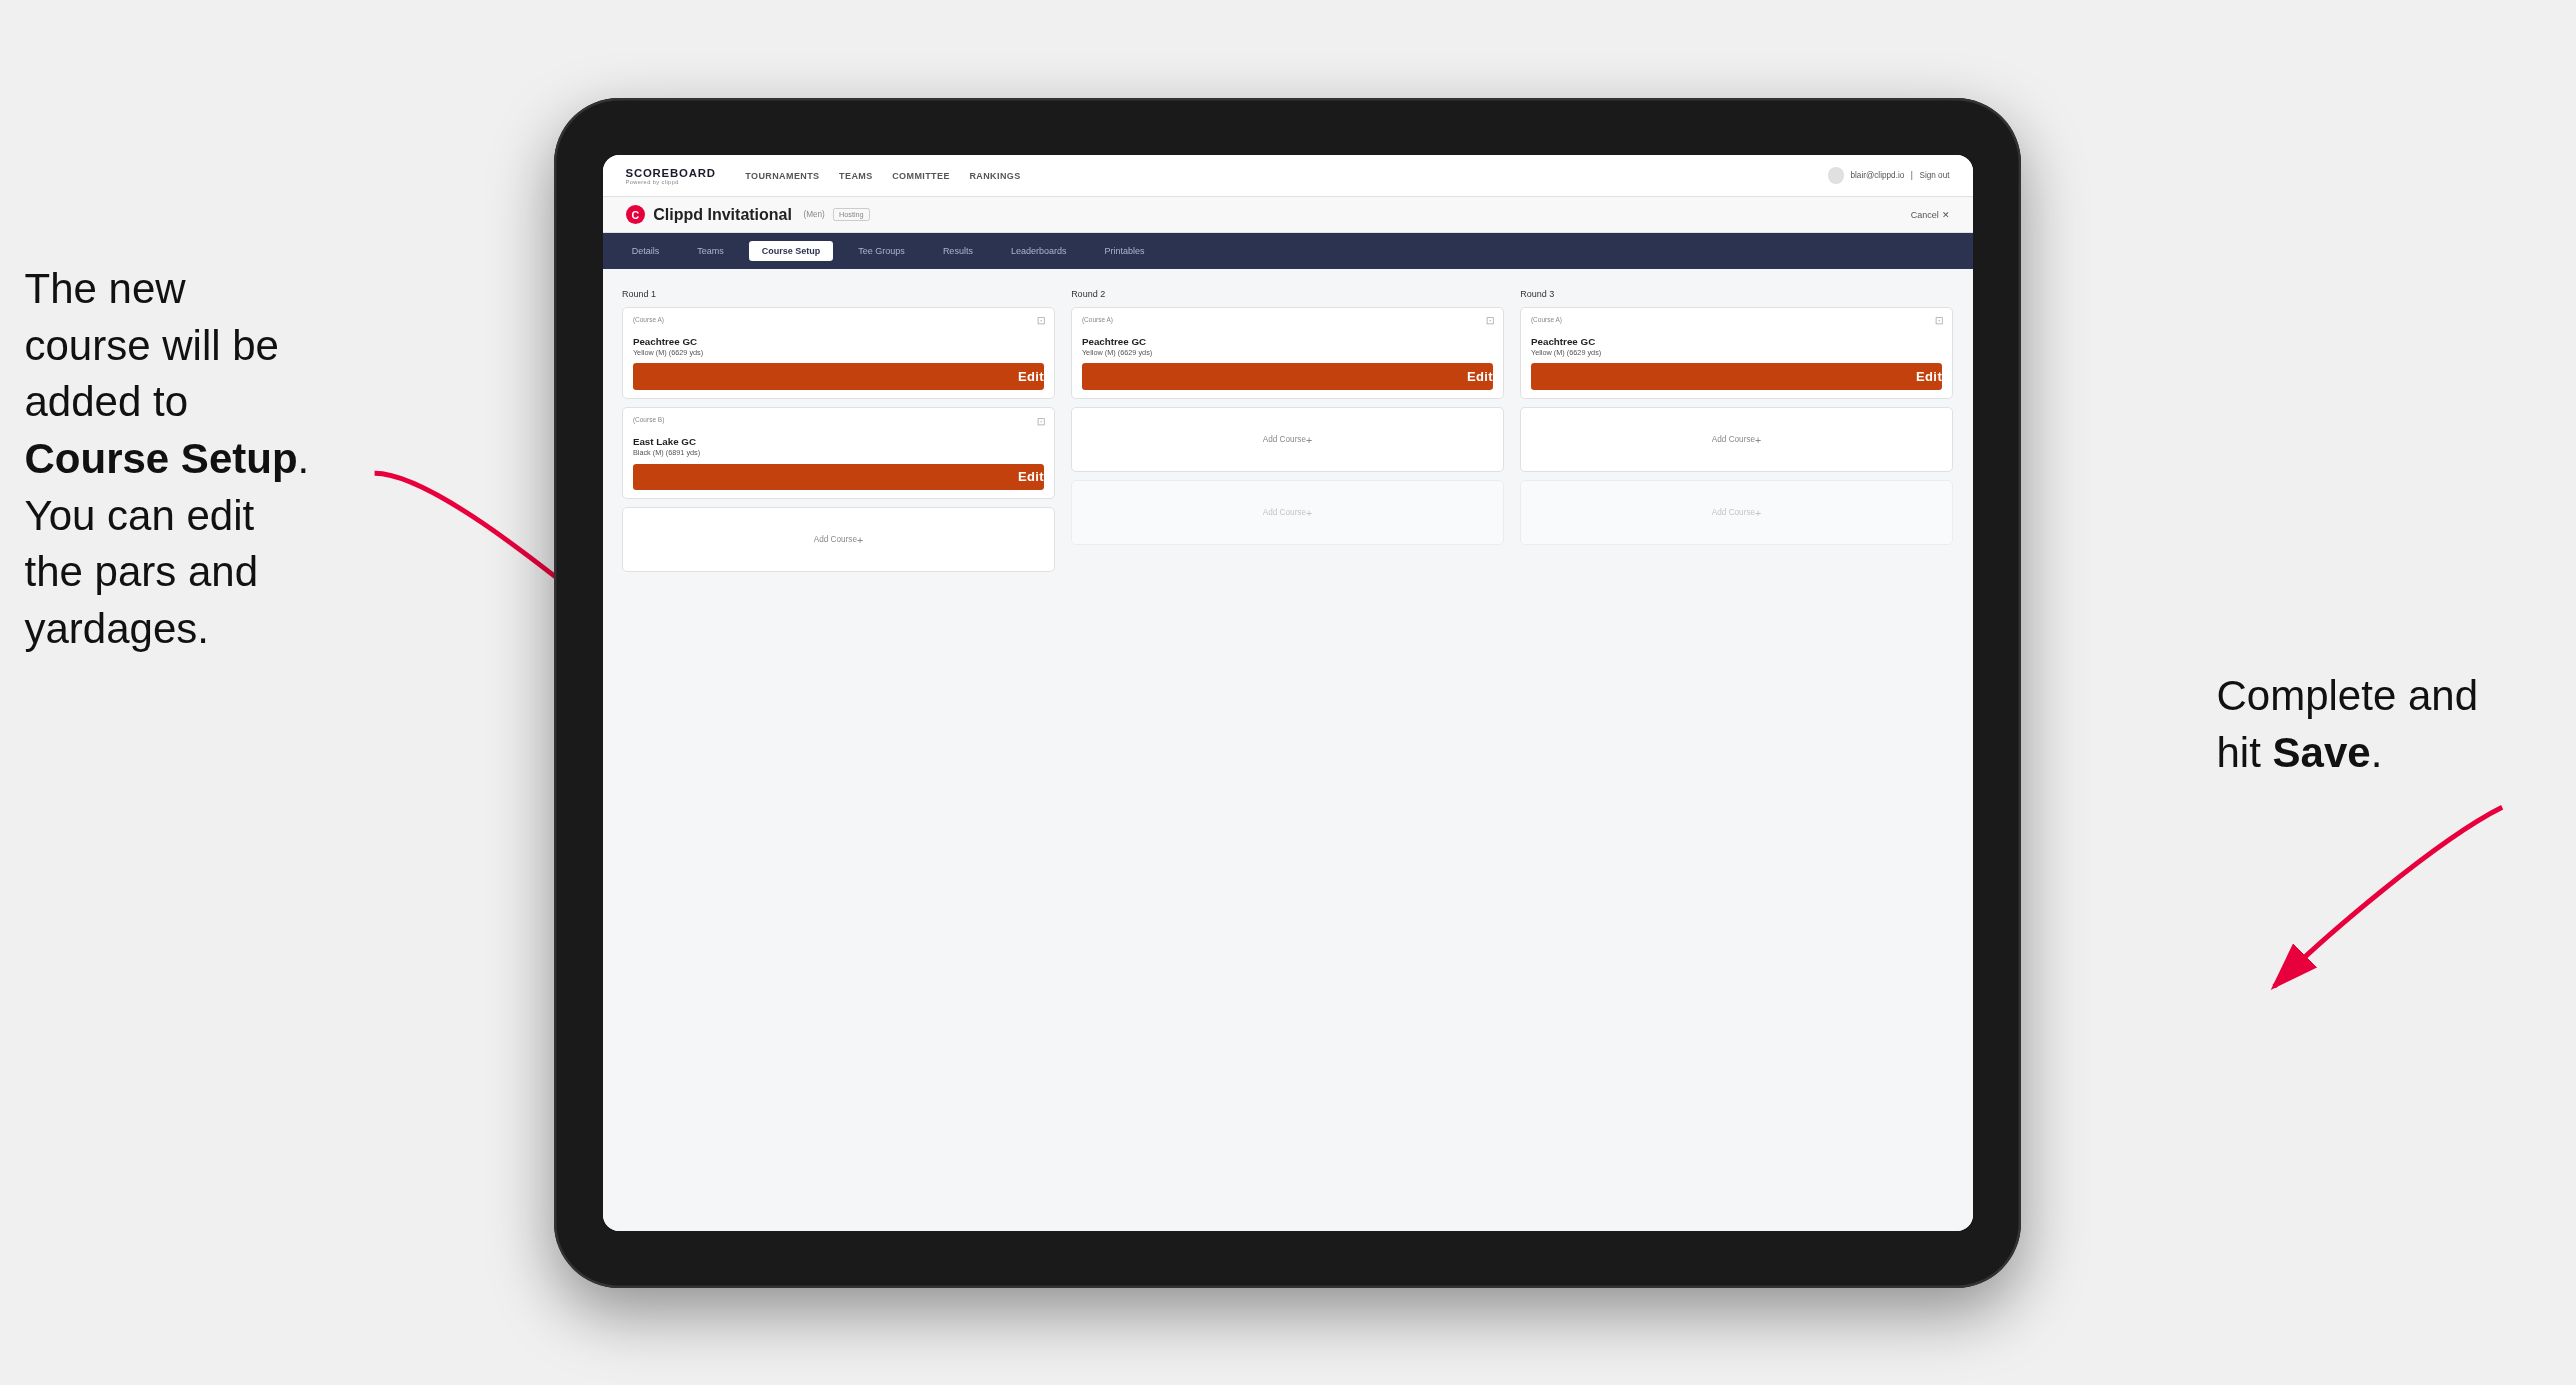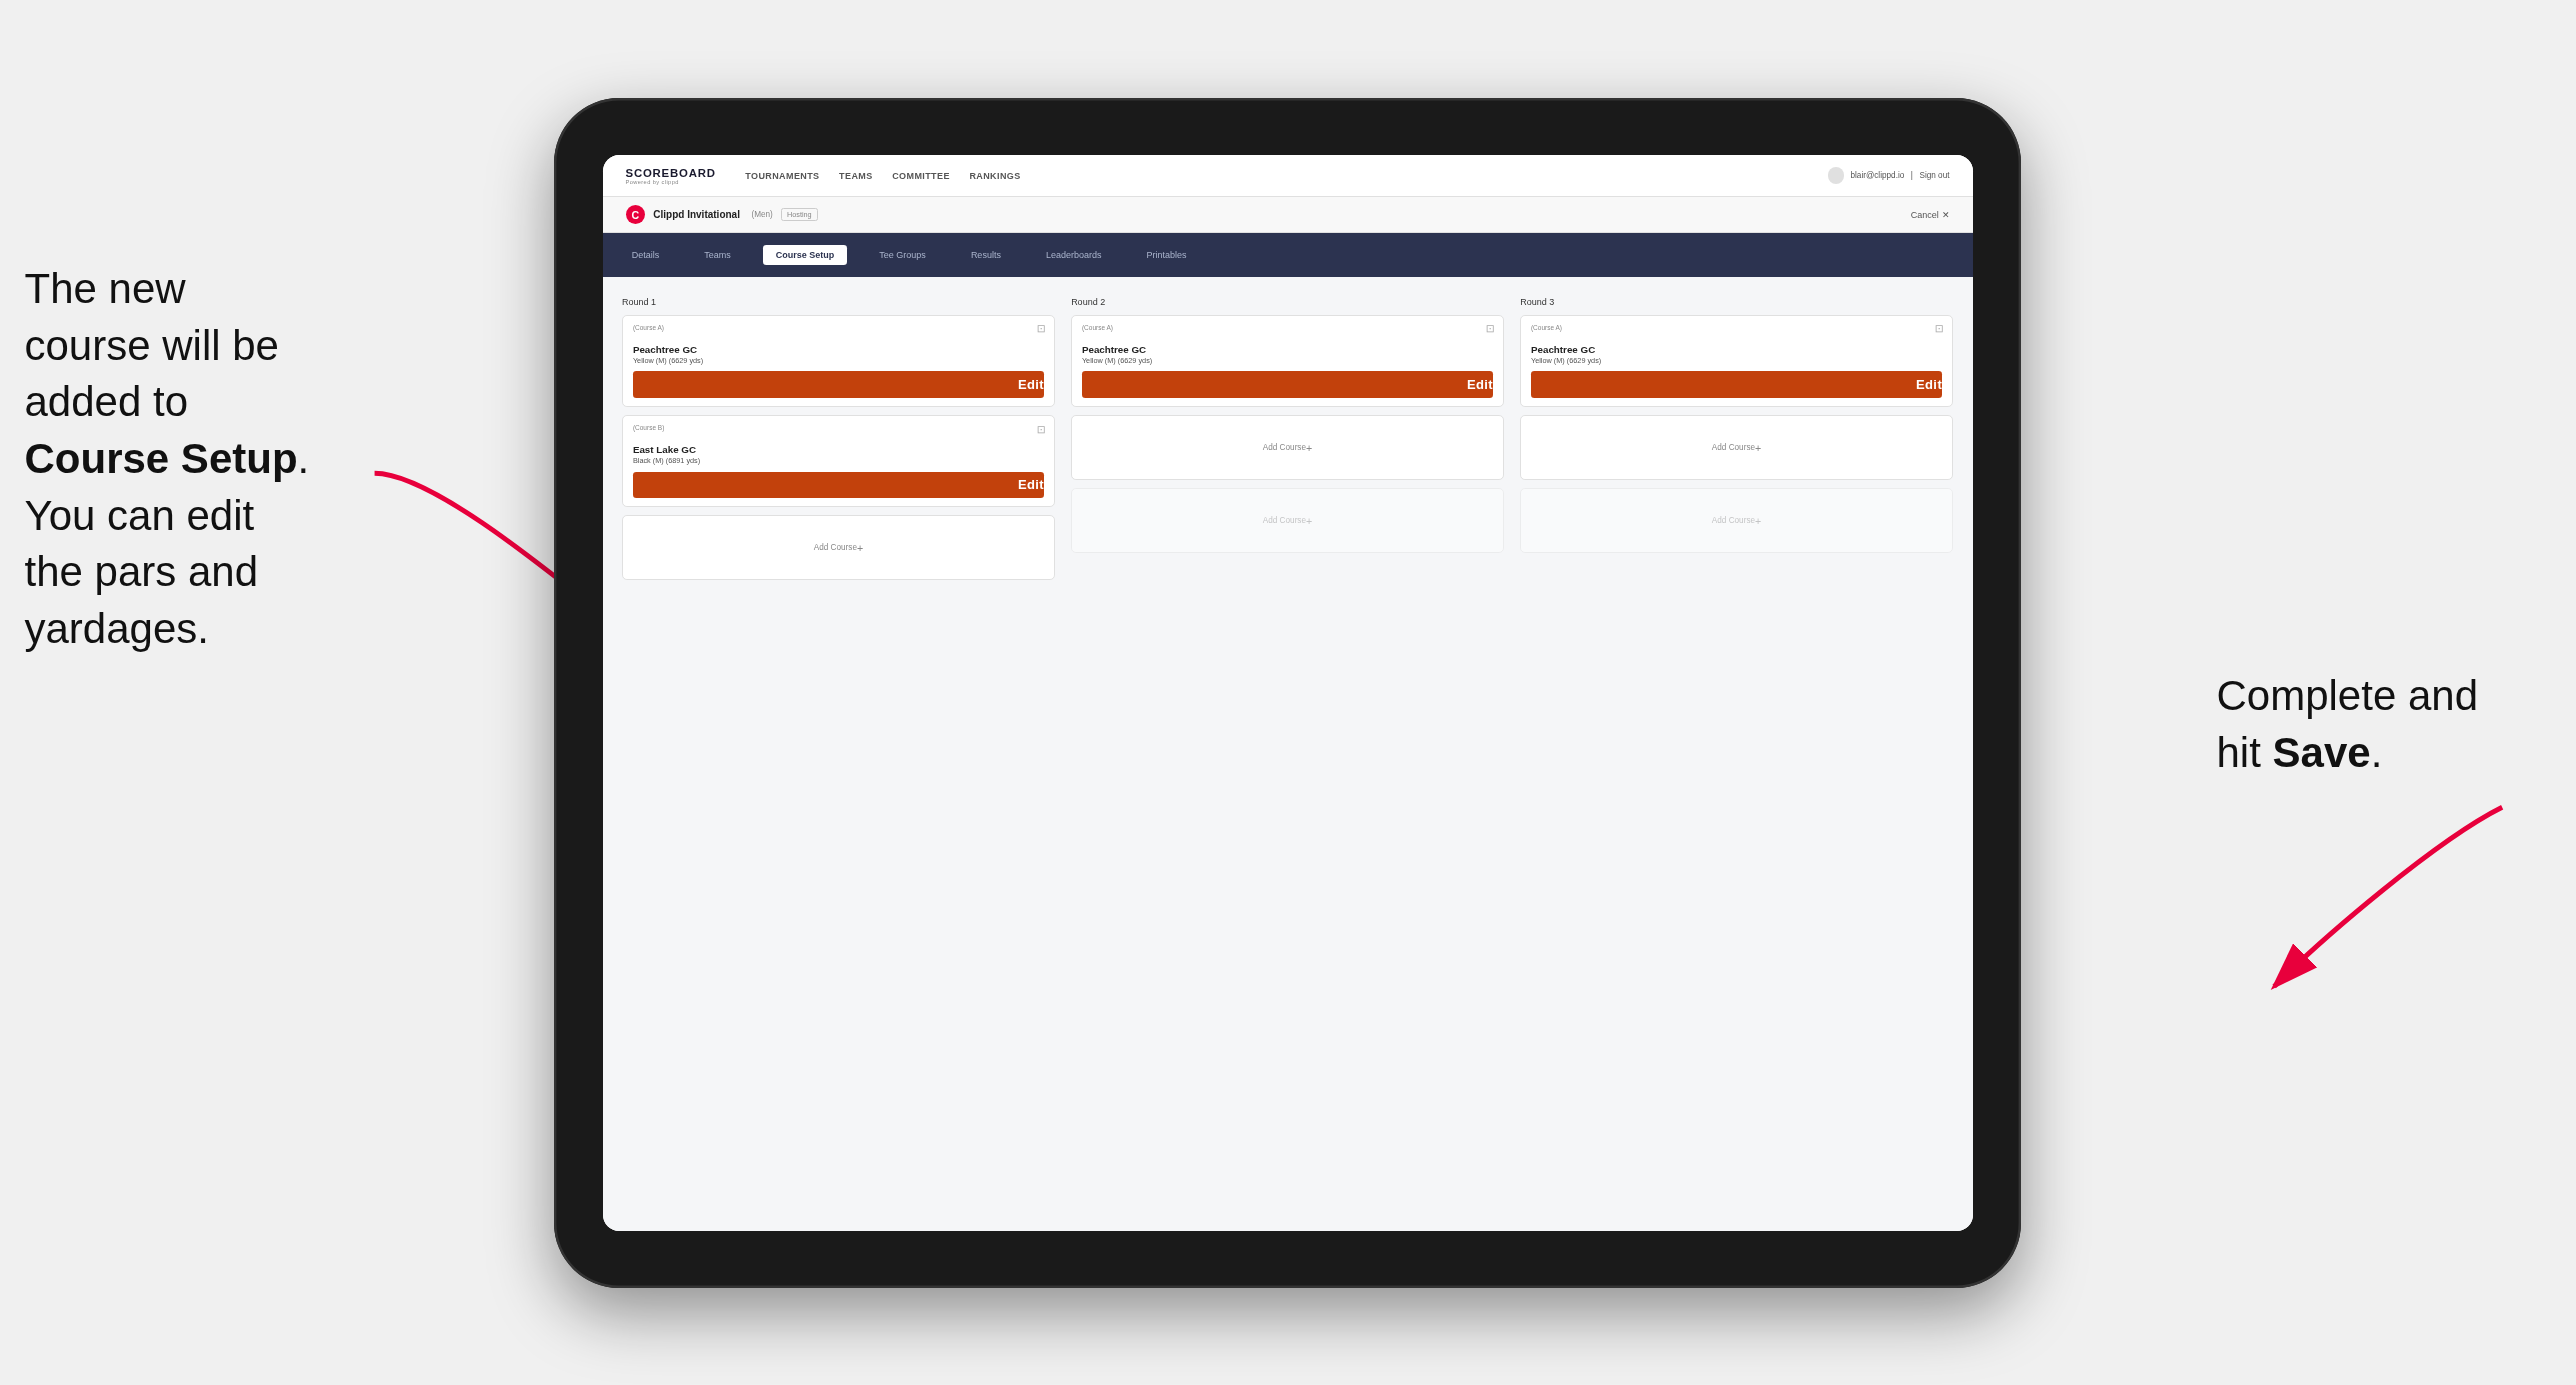--- a/index.html
+++ b/index.html
@@ -142,21 +142,21 @@
       border-radius: 50%;
       background: #e8003c;
       display: flex;
       align-items: center;
       justify-content: center;
       color: #fff;
       font-size: 10.6px;
       font-weight: 800;
     }
     .tournament-name {
-      font-size: 10px;
+      font-size: 16px;
       font-weight: 600;
       color: #222;
     }
     .tournament-sub {
       font-size: 8.2px;
       color: #888;
       margin-left: 3.3px;
     }
     .hosting-badge {
       font-size: 7.3px;
@@ -170,25 +170,25 @@
       color: #555;
       cursor: pointer;
       display: flex;
       align-items: center;
       gap: 3.3px;
     }
 
     
     .tab-bar {
       background: #2c3350;
-      height: 44px;
+      height: 36px;
       display: flex;
       align-items: center;
       padding: 0 16.3px;
-      gap: 19px;
+      gap: 12px;
       flex-shrink: 0;
     }
     .tab-item {
       padding: 4.9px 13px;
       font-size: 9px;
       color: #aab4cc;
       cursor: pointer;
       border-radius: 3.3px;
       font-weight: 500;
     }

